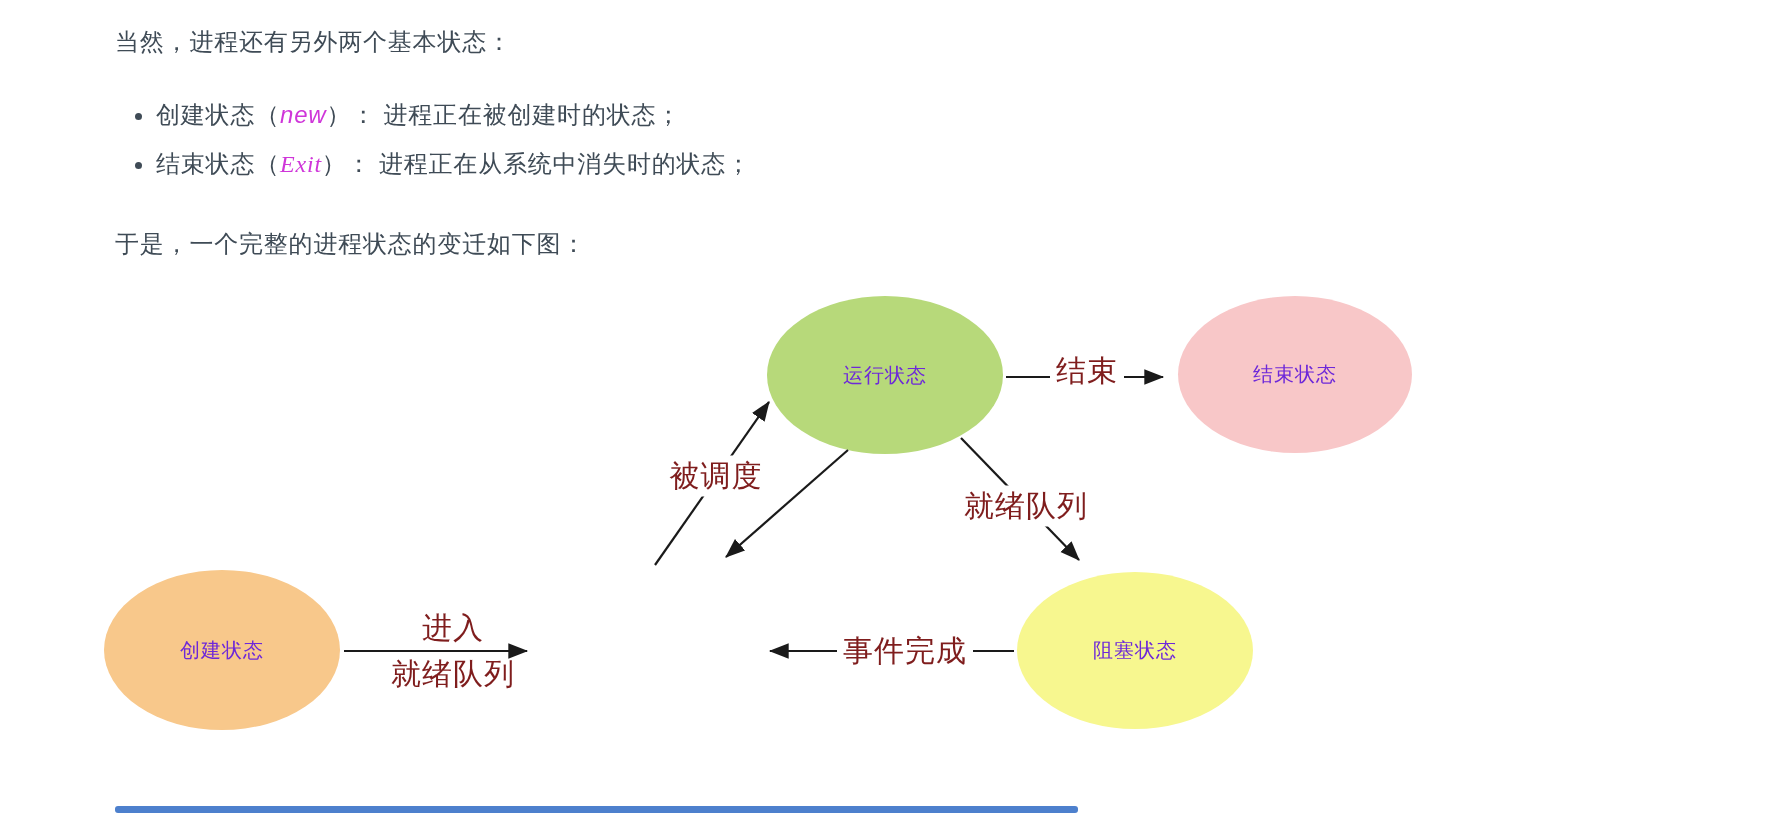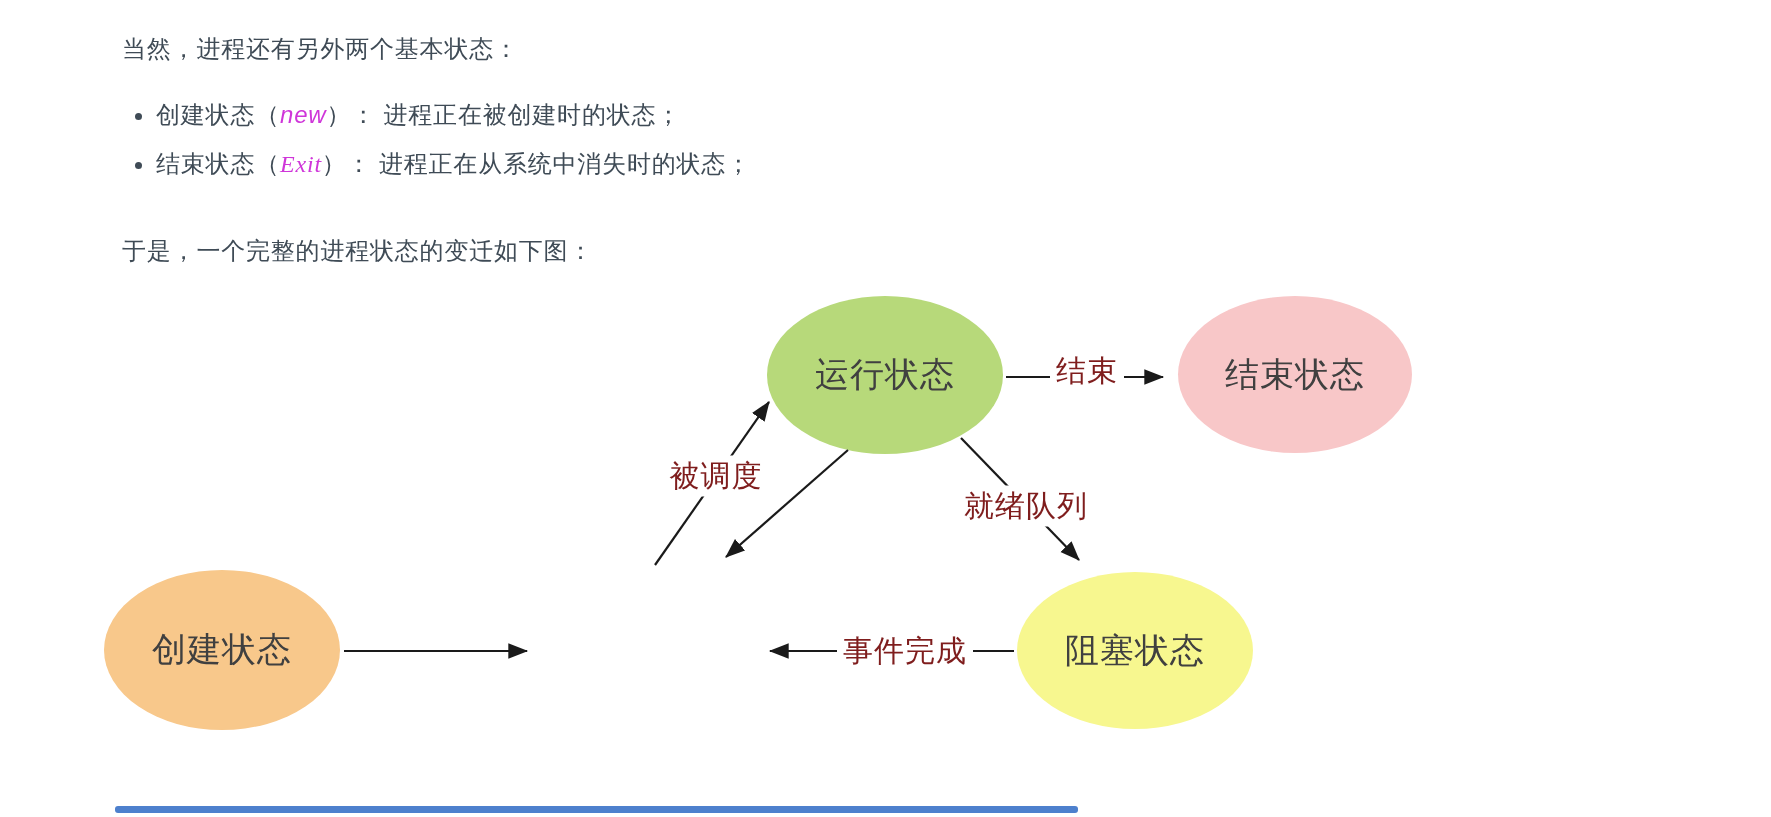--- a/index.html
+++ b/index.html
@@ -1,32 +1,32 @@
 <!DOCTYPE html>
 <html><head>
 <meta charset="utf-8">
 <style>
   html,body{margin:0;padding:0;}
   body{
     width:1771px;height:817px;position:relative;background:#ffffff;
     font-family:"Liberation Sans","DejaVu Sans",sans-serif;
     color:#3f4b56;overflow:hidden;
   }
-  .para{position:absolute;left:115px;font-size:24px;letter-spacing:0.8px;margin:7px;}
+  .para{position:absolute;left:115px;font-size:24px;letter-spacing:0.8px;margin:0;}
   #intro{top:26px;}
   #outro{top:228px;}
   ul.bullets{position:absolute;left:134px;top:98px;margin:0;padding:0 0 0 22px;}
   ul.bullets li{font-size:24px;letter-spacing:0.8px;margin-bottom:16px;line-height:33px;}
   .em{font-style:italic;}
   .diagram{position:absolute;left:0;top:0;width:1771px;height:817px;}
   .node{
     position:absolute;border-radius:50%;
     display:flex;align-items:center;justify-content:center;
   }
-  .node-label{font-size:34px;color:#404040;letter-spacing:1px;}
+  .node-label{font-size:20px;color:#6d28d9;letter-spacing:1px;}
   svg.arrows{position:absolute;left:0;top:0;pointer-events:none;}
   svg.arrows line{stroke:#1a1a1a;stroke-width:2.2;}
   .edge-label{
     position:absolute;transform:translate(-50%,-50%);
     font-size:30px;color:#7f1d1d;white-space:nowrap;letter-spacing:1px;
   }
   .edge-label.on-line{background:#ffffff;padding:0 6px;}
   .edge-label.two-line{text-align:center;line-height:46px;}
   .divider{position:absolute;border-radius:3px;}
 </style>
@@ -68,16 +68,20 @@
     <line x1="848" y1="450" x2="726" y2="557" marker-end="url(#ah)"></line>
     <line x1="961" y1="438" x2="1079" y2="560" marker-end="url(#ah)"></line>
     <line x1="1014" y1="651" x2="770" y2="651" marker-end="url(#ah)"></line>
     <line x1="344" y1="651" x2="527" y2="651" marker-end="url(#ah)"></line>
   </svg>
 
   <div class="edge-label on-line" style="left:1087px;top:371px">结束</div>
   <div class="edge-label on-line" style="left:716px;top:476px">被调度</div>
   <div class="edge-label on-line" style="left:1026px;top:506px">就绪队列</div>
   <div class="edge-label on-line" style="left:905px;top:651px">事件完成</div>
+  <div class="edge-label two-line" style="left:453px;top:651px">
+    <div>进入</div>
+    <div>就绪队列</div>
+  </div>
 
 </div>
 
 <div class="divider" style="left: 115px; top: 806px; width: 963px; height: 7px; background-color: rgb(77, 128, 205);"></div>
 
 </body></html>

